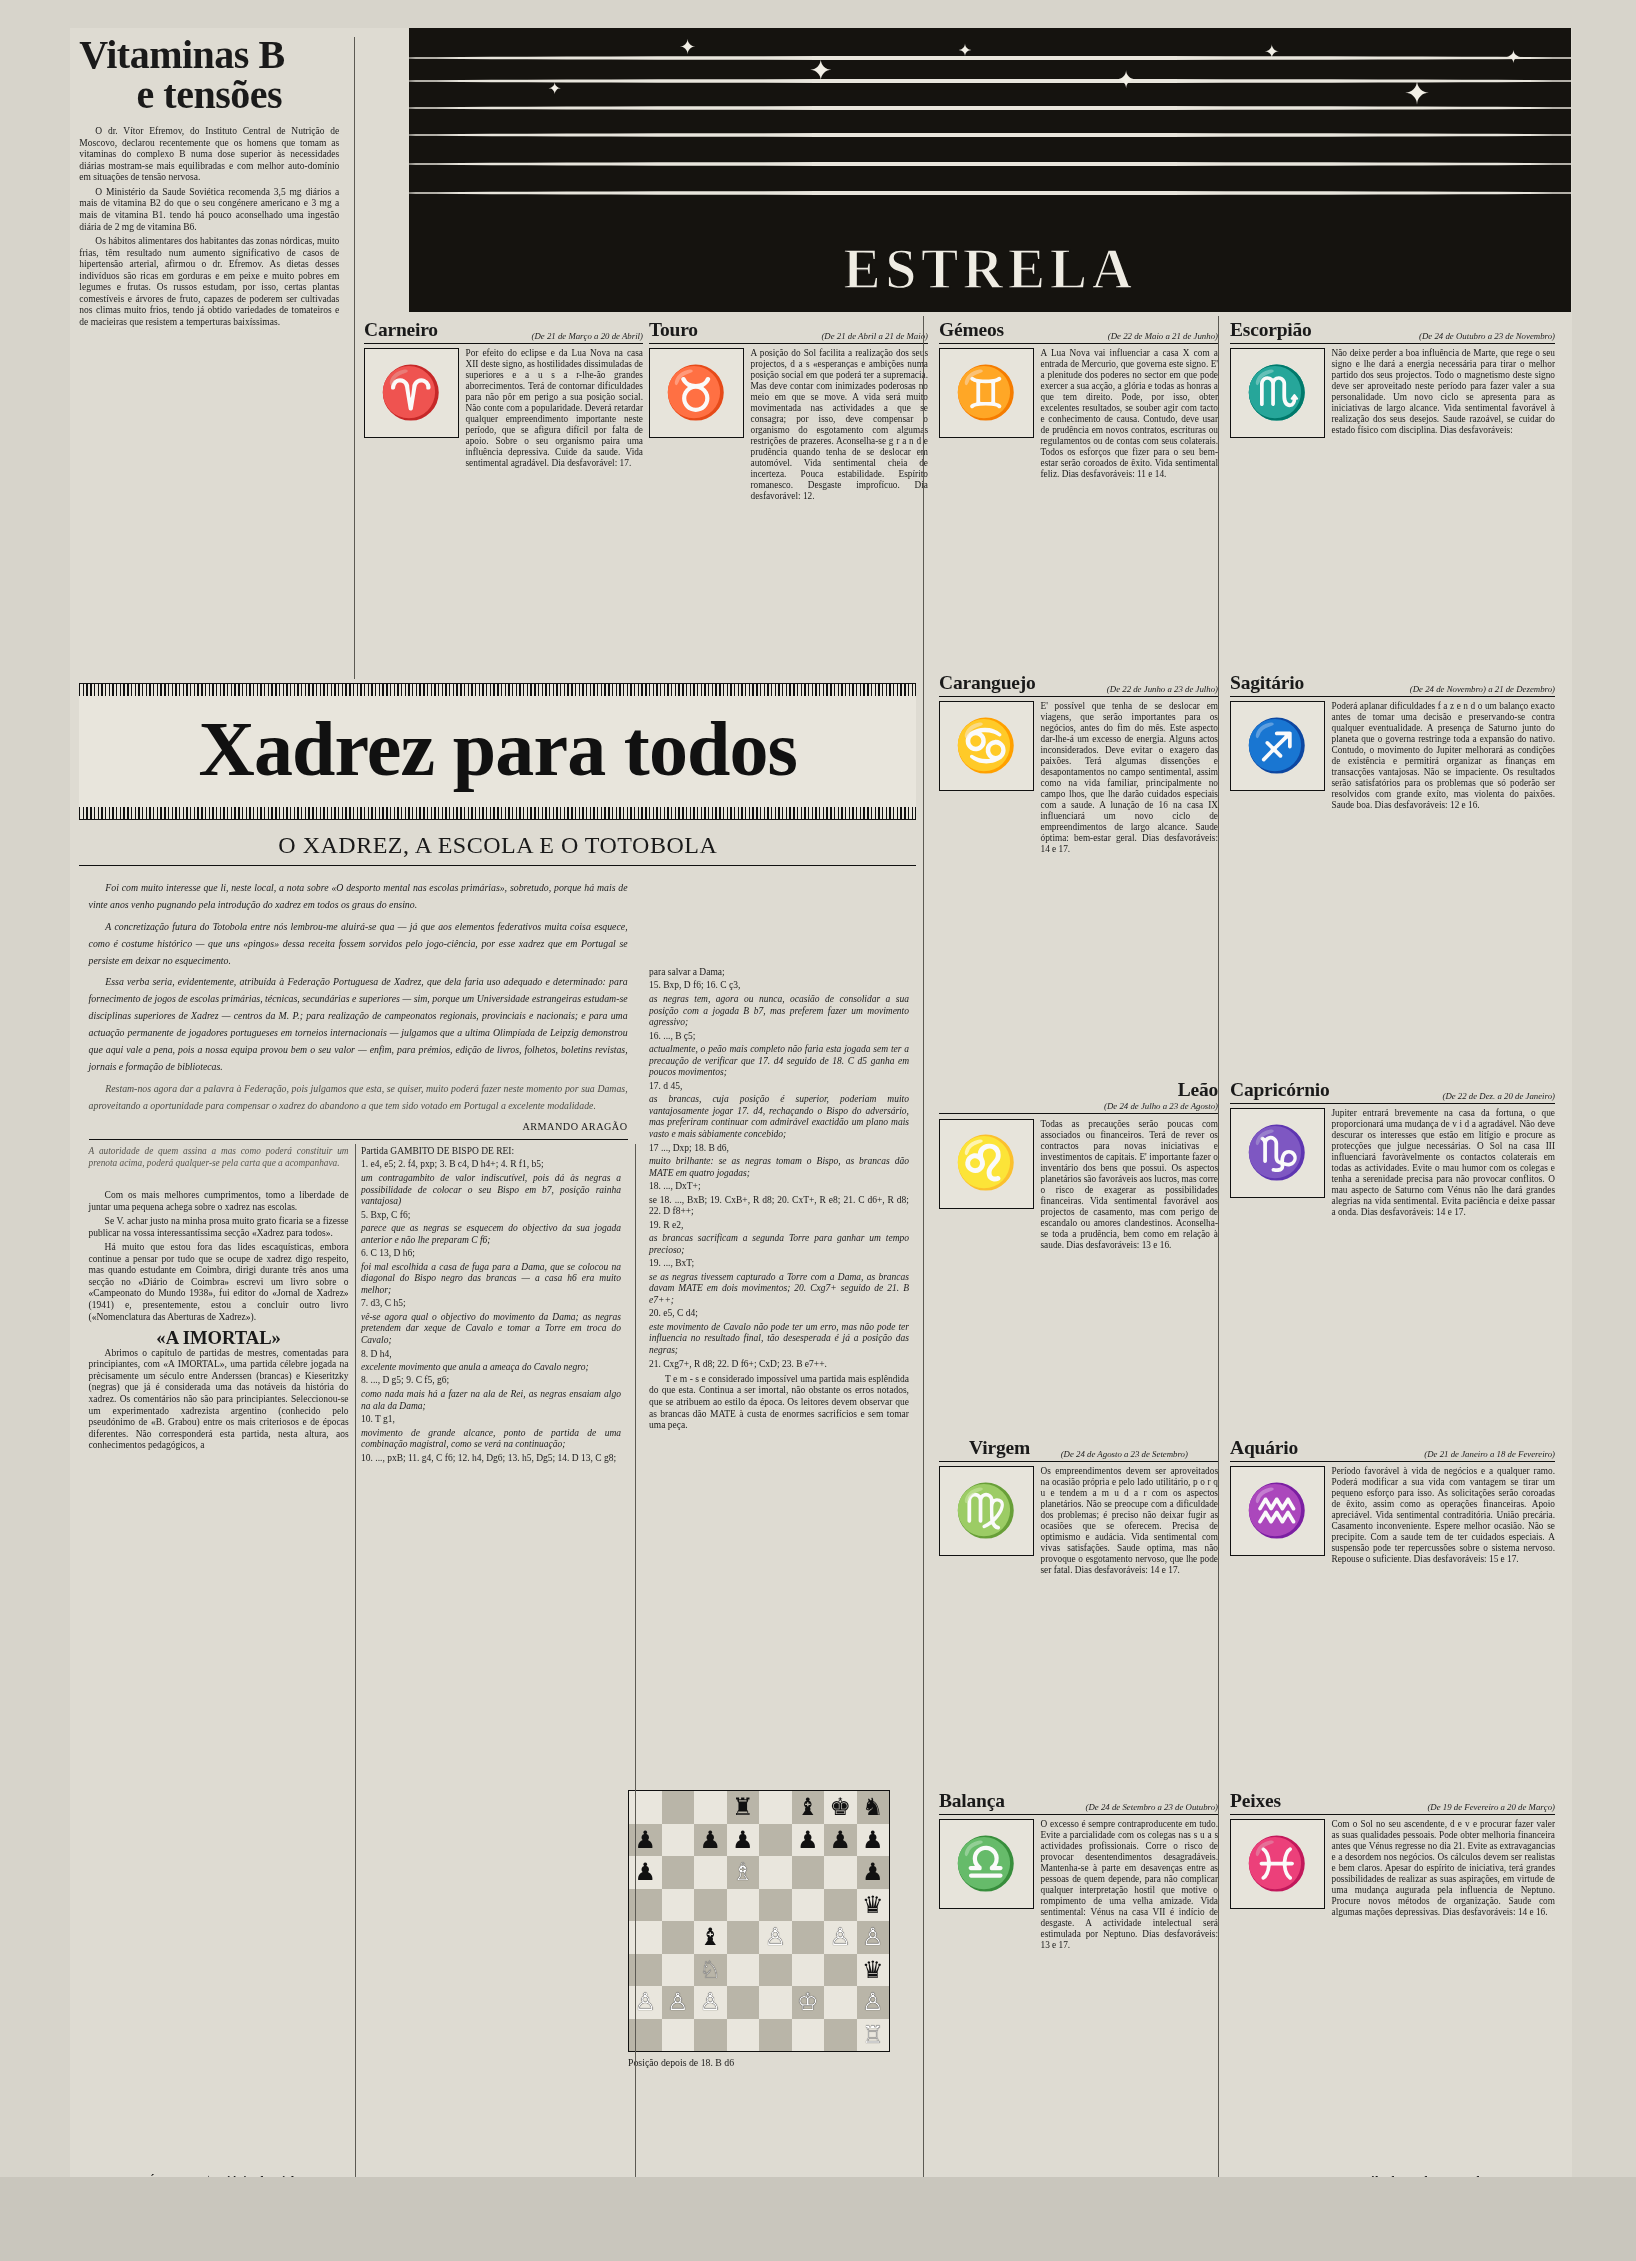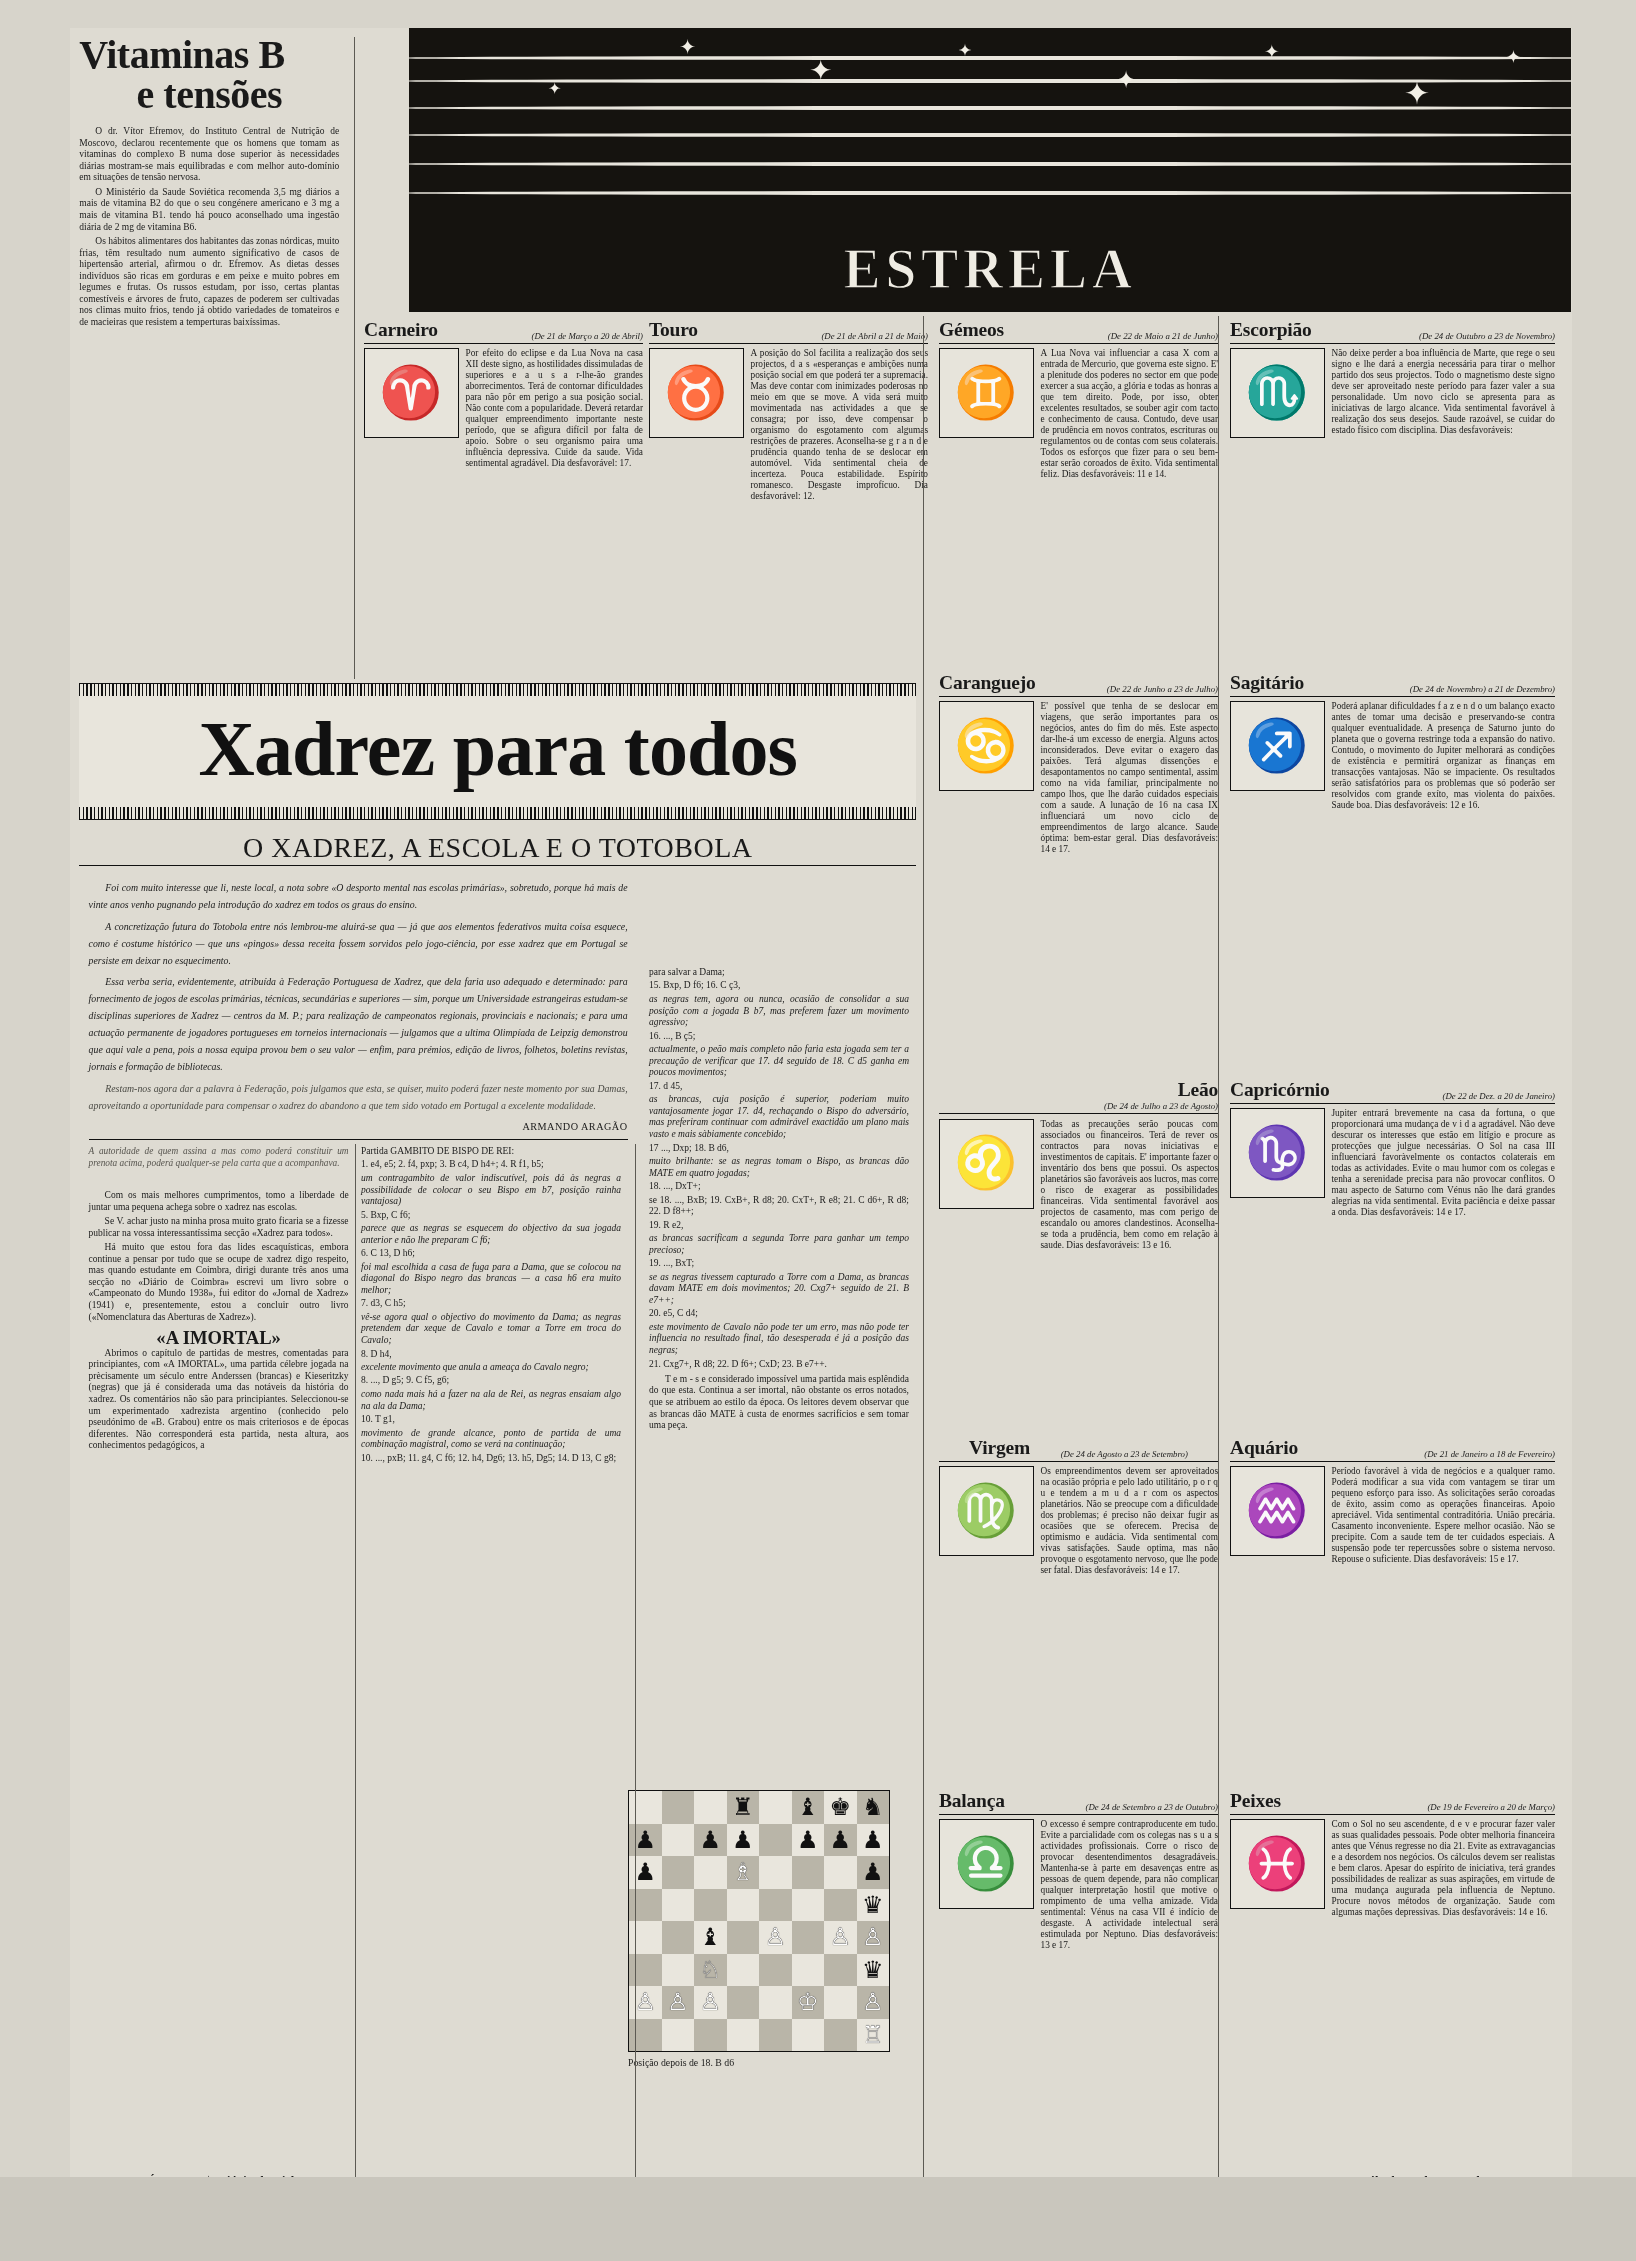--- a/index.html
+++ b/index.html
@@ -202,21 +202,21 @@
         <div class="sign-body" style="flex:1;">Com o Sol no seu ascendente, d e v e procurar fazer valer as suas qualidades pessoais. Pode obter melhoria financeira antes que Vénus regresse no dia 21. Evite as extravagancias e a desordem nos negócios. Os cálculos devem ser realistas e bem claros. Apesar do espírito de iniciativa, terá grandes possibilidades de realizar as suas aspirações, em virtude de uma mudança augurada pela influencia de Neptuno. Procure novos métodos de organização. Saude com algumas mações depressivas. Dias desfavoráveis: 14 e 16.</div>
       </div>
     </div>
 
     <div class="xadrez-band" style="left:9.3px;top:655px;width:837px;height:135px;">
       <div class="hatch" style="top:0;"></div>
       <div class="hatch" style="bottom:0;"></div>
       <div class="xadrez-title">Xadrez para todos</div>
     </div>
 
-    <div style="position:absolute;left:9.3px;top:804px;width:837px;text-align:center;font-size:28px;font-weight:normal;letter-spacing:0.5px;">O XADREZ, A ESCOLA E O TOTOBOLA</div>
+    <div style="position:absolute;left:9.3px;top:804px;width:837px;text-align:center;font-size:24px;font-weight:normal;letter-spacing:0.5px;">O XADREZ, A ESCOLA E O TOTOBOLA</div>
     <div style="position:absolute;left:9.3px;top:837px;width:837px;border-top:0.9px solid #111;"></div>
 
     <div style="position:absolute;left:18.6px;top:851px;width:539px;font-size:9.8px;line-height:17px;text-align:justify;font-style:italic;">
       <p style="margin:0 0 4.6px 0;text-indent:16.7px;">Foi com muito interesse que li, neste local, a nota sobre «O desporto mental nas escolas primárias», sobretudo, porque há mais de vinte anos venho pugnando pela introdução do xadrez em todos os graus do ensino.</p>
       <p style="margin:0 0 4.6px 0;text-indent:16.7px;">A concretização futura do Totobola entre nós lembrou-me aluirá-se qua — já que aos elementos federativos muita coisa esquece, como é costume histórico — que uns «pingos» dessa receita fossem sorvidos pelo jogo-ciência, por esse xadrez que em Portugal se persiste em deixar no esquecimento.</p>
       <p style="margin:0 0 4.6px 0;text-indent:16.7px;">Essa verba seria, evidentemente, atribuída à Federação Portuguesa de Xadrez, que dela faria uso adequado e determinado: para fornecimento de jogos de escolas primárias, técnicas, secundárias e superiores — sim, porque um Universidade estrangeiras estudam-se disciplinas superiores de Xadrez — centros da M. P.; para realização de campeonatos regionais, provinciais e nacionais; e para uma actuação permanente de jogadores portugueses em torneios internacionais — julgamos que a ultima Olimpíada de Leipzig demonstrou que aqui vale a pena, pois a nossa equipa provou bem o seu valor — enfim, para prémios, edição de livros, folhetos, boletins revistas, jornais e formação de bibliotecas.</p>
       <p style="margin:0 0 4.6px 0;text-indent:16.7px;color:#4a4a44;">Restam-nos agora dar a palavra à Federação, pois julgamos que esta, se quiser, muito poderá fazer neste momento por sua Damas, aproveitando a oportunidade para compensar o xadrez do abandono a que tem sido votado em Portugal a excelente modalidade.</p>
       <div style="text-align:right;font-style:normal;font-size:10.2px;letter-spacing:0.5px;margin-top:3.7px;">ARMANDO ARAGÃO</div>
     </div>
 

